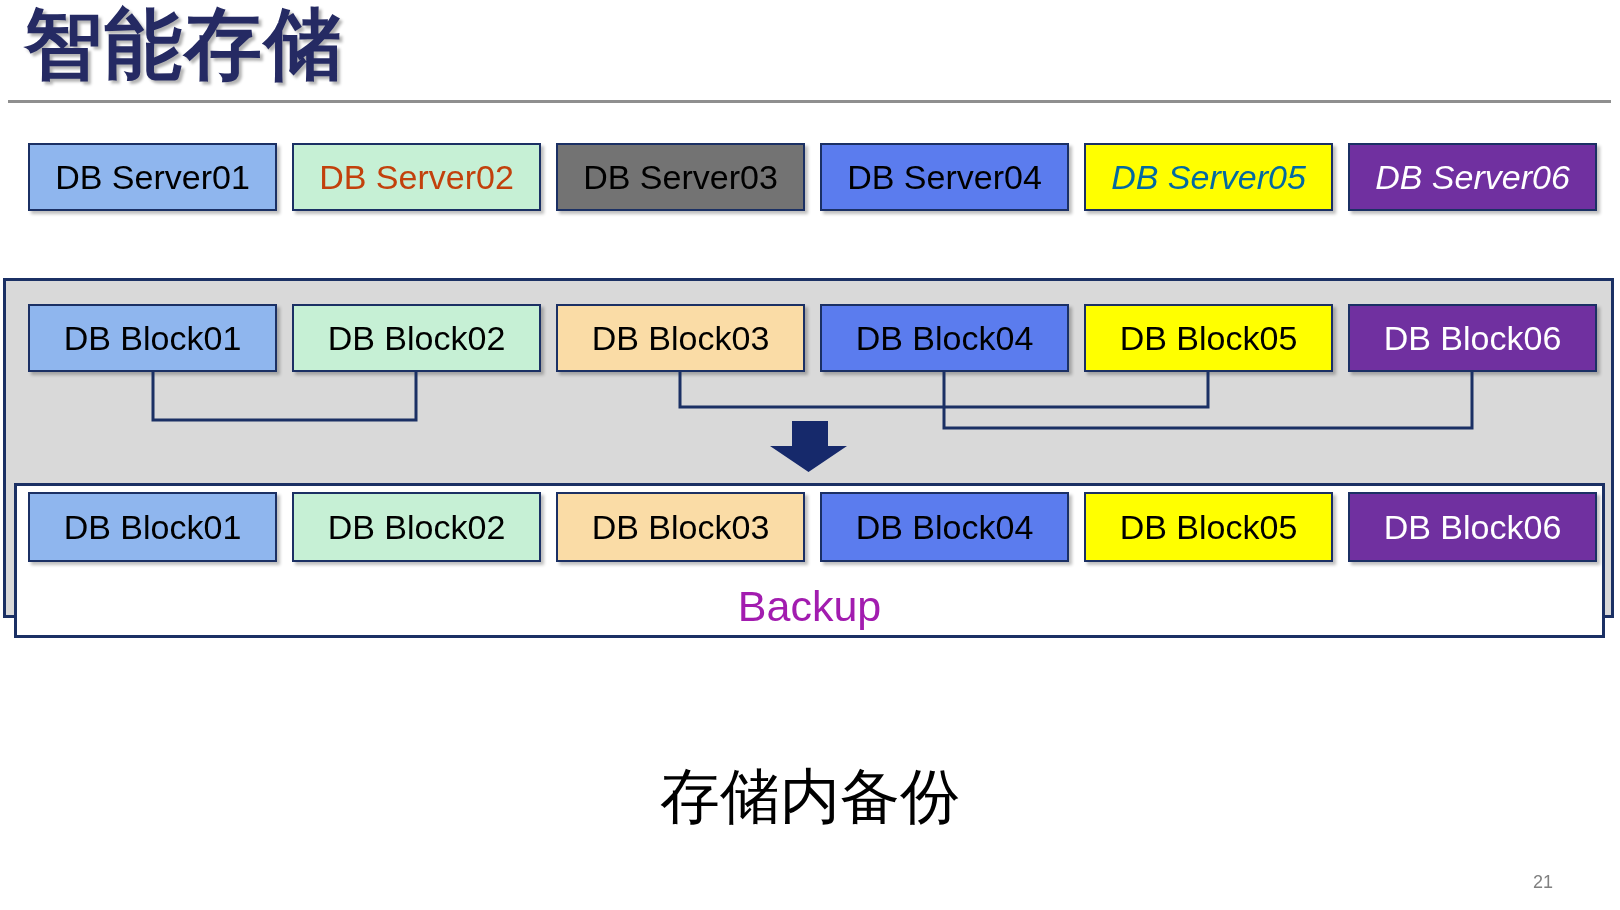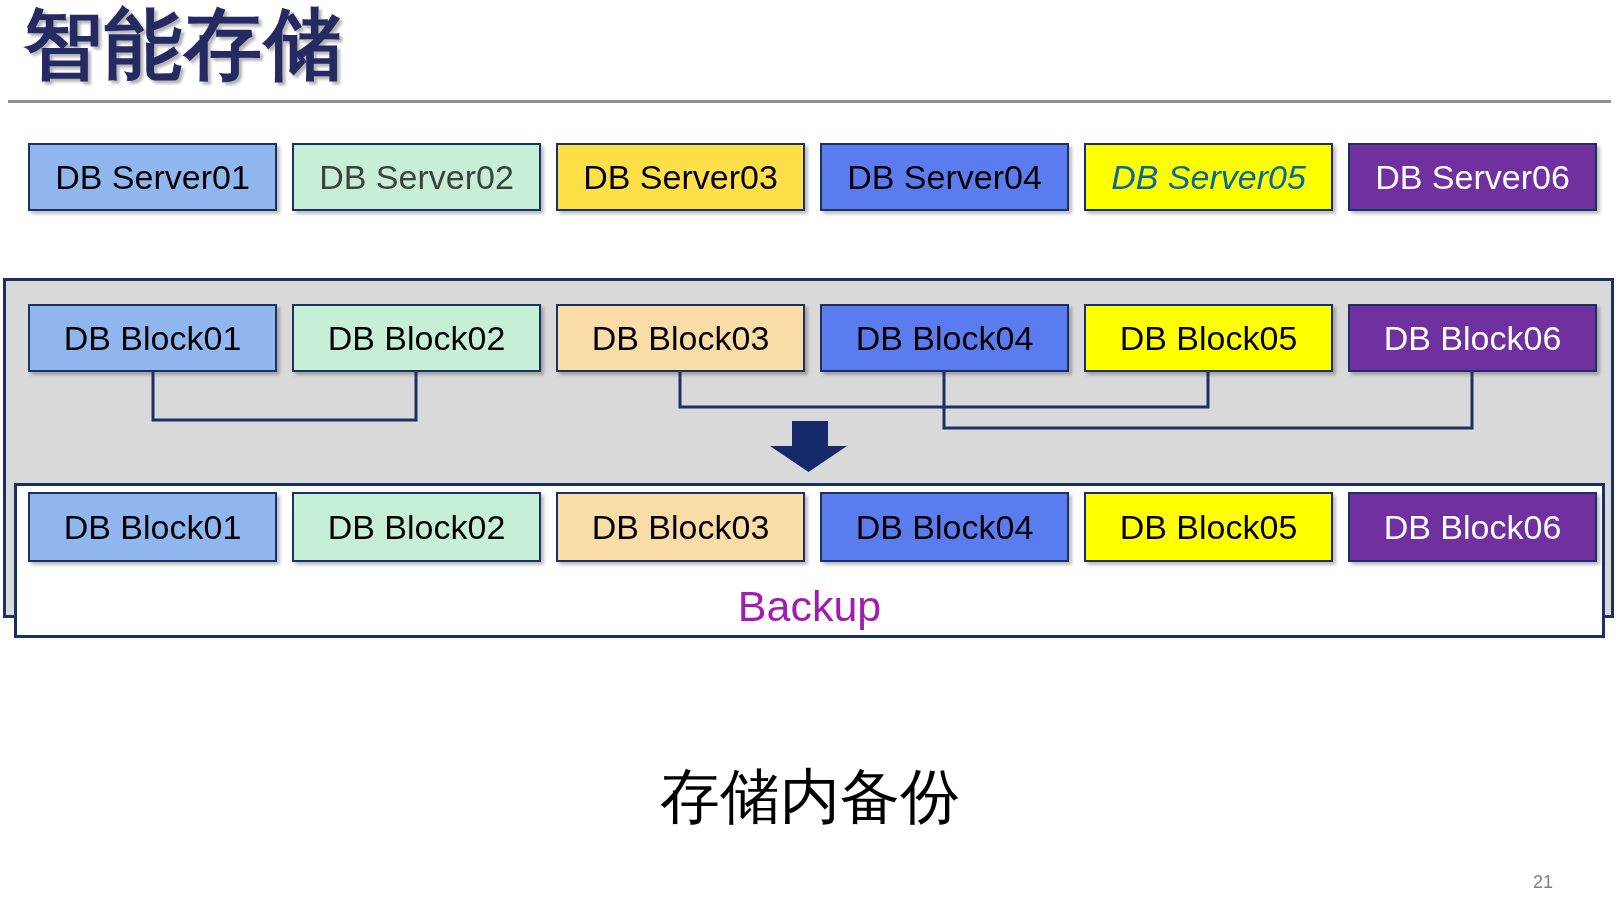--- a/index.html
+++ b/index.html
@@ -57,25 +57,25 @@
 </head>
 <body>
 
 <div id="slide">
 
   <div id="title">智能存储</div>
   <div id="rule"></div>
 
   <div id="server-row" class="row">
     <div class="box" style="background-color: rgb(143, 182, 238); color: rgb(0, 0, 0);">DB Server01</div>
-    <div class="box" style="background-color: rgb(198, 240, 213); color: #404040;">DB Server02</div>
-    <div class="box" style="background-color: #fde047; color: rgb(0, 0, 0);">DB Server03</div>
+    <div class="box" style="background-color: rgb(198, 240, 213); color: #c2410c;">DB Server02</div>
+    <div class="box" style="background-color: #737373; color: rgb(0, 0, 0);">DB Server03</div>
     <div class="box" style="background-color: rgb(91, 124, 238); color: #000000; text-align: center;">DB Server04</div>
     <div class="box" style="background-color: rgb(255, 255, 0); color: #0369a1; font-style: italic;">DB Server05</div>
-    <div class="box" style="background-color: rgb(112, 48, 160); color: rgb(255, 255, 255);">DB Server06</div>
+    <div class="box" style="background-color: rgb(112, 48, 160); color: rgb(255, 255, 255); font-style: italic;">DB Server06</div>
   </div>
 
   <div id="storage-container">
 
     <div id="block-row-top" class="row">
       <div class="box" style="background-color: rgb(143, 182, 238); color: rgb(0, 0, 0);">DB Block01</div>
       <div class="box" style="background-color: rgb(198, 240, 213); color: rgb(0, 0, 0);">DB Block02</div>
       <div class="box" style="background-color: rgb(250, 220, 166); color: rgb(0, 0, 0);">DB Block03</div>
       <div class="box" style="background-color: rgb(91, 124, 238); color: rgb(0, 0, 0);">DB Block04</div>
       <div class="box" style="background-color: rgb(255, 255, 0); color: rgb(0, 0, 0);">DB Block05</div>

